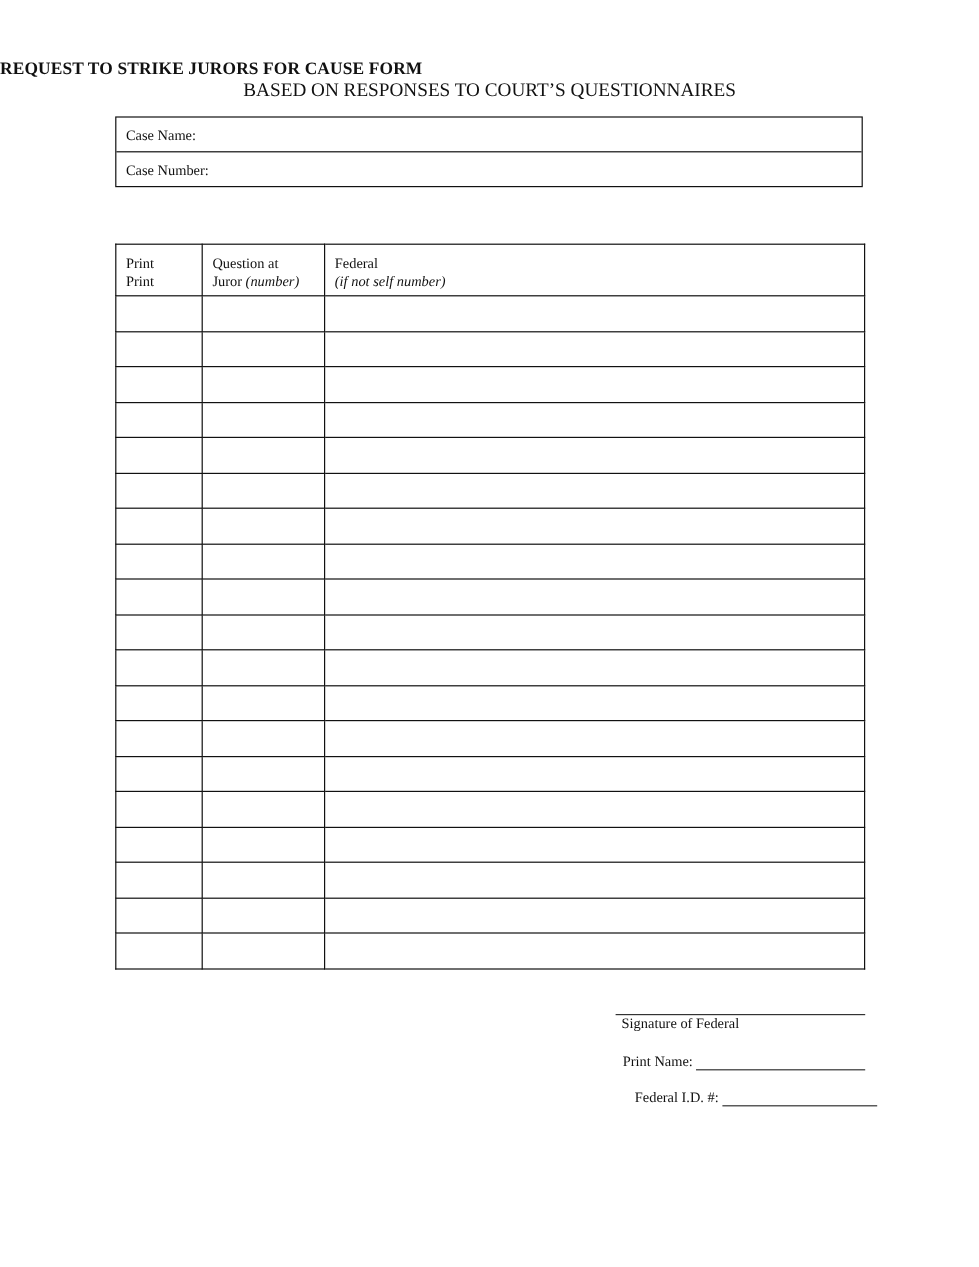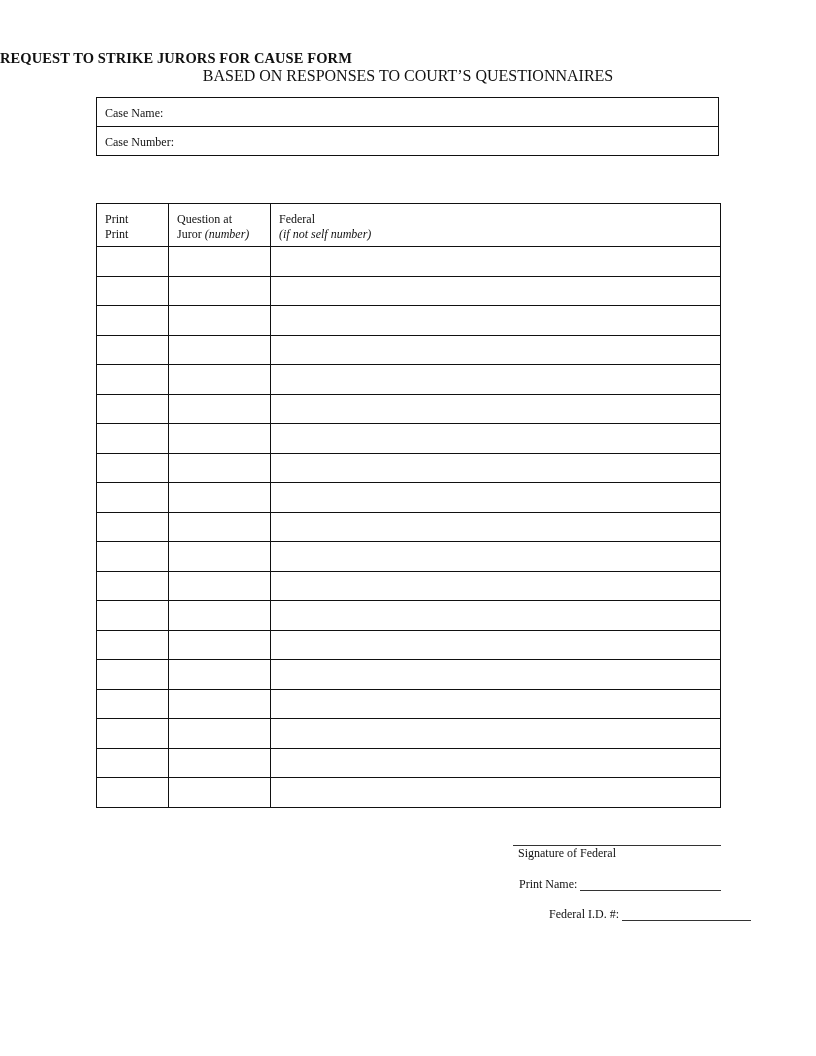--- a/index.html
+++ b/index.html
@@ -11,24 +11,24 @@
   .info-row:last-child { border-bottom: none; }
   table.jurors { position: absolute; left: 96px; top: 203px; width: 625px; border-collapse: collapse; table-layout: fixed; }
   table.jurors th, table.jurors td { border: 1.5px solid #111; padding: 0; font-weight: normal; text-align: left; vertical-align: top; }
   table.jurors th { height: 43px; font-size: 12px; line-height: 15px; padding: 8px 0 0 8px; box-sizing: border-box; }
   table.jurors td { height: 28.5px; }
   col.c1 { width: 72px; } col.c2 { width: 102px; }
   .it { font-style: italic; }
   .sig { position: absolute; left: 513px; width: 208px; font-size: 12px; }
   .sig-line { position: absolute; left: 513px; top: 845px; width: 208px; border-top: 1px solid #333; }
   .sig-label { top: 846px; left: 518px; }
-  .field { display: flex; align-items: center; }
+  .field { display: flex; align-items: flex-end; }
   .field .line { flex: 1; border-bottom: 1px solid #333; margin-left: 3px; height: 12px; }
   .pn { top: 877px; left: 519px; width: 202px; }
-  .fid { top: 907px; left: 549px; width: 202px; }
+  .fid { top: 907px; left: 529px; width: 202px; }
 </style>
 </head>
 <body>
 
 <div class="title">REQUEST TO STRIKE JURORS FOR CAUSE FORM</div>
 <div class="subtitle">BASED ON RESPONSES TO COURT’S QUESTIONNAIRES</div>
 
 <div class="info-box">
   <div class="info-row"><span>Case Name:</span></div>
   <div class="info-row"><span>Case Number:</span></div>

